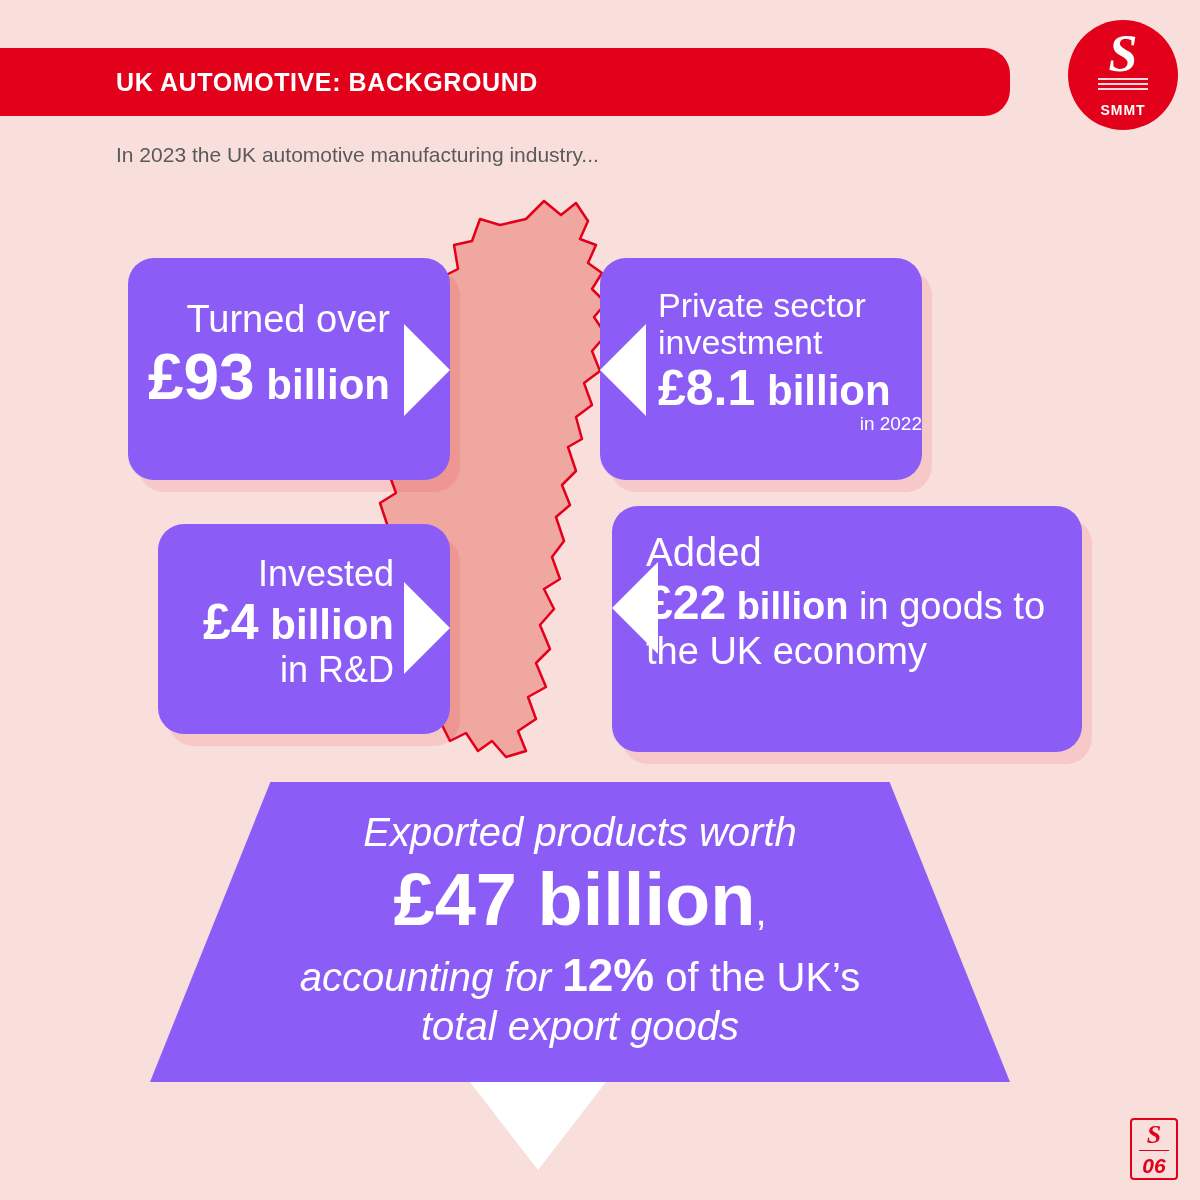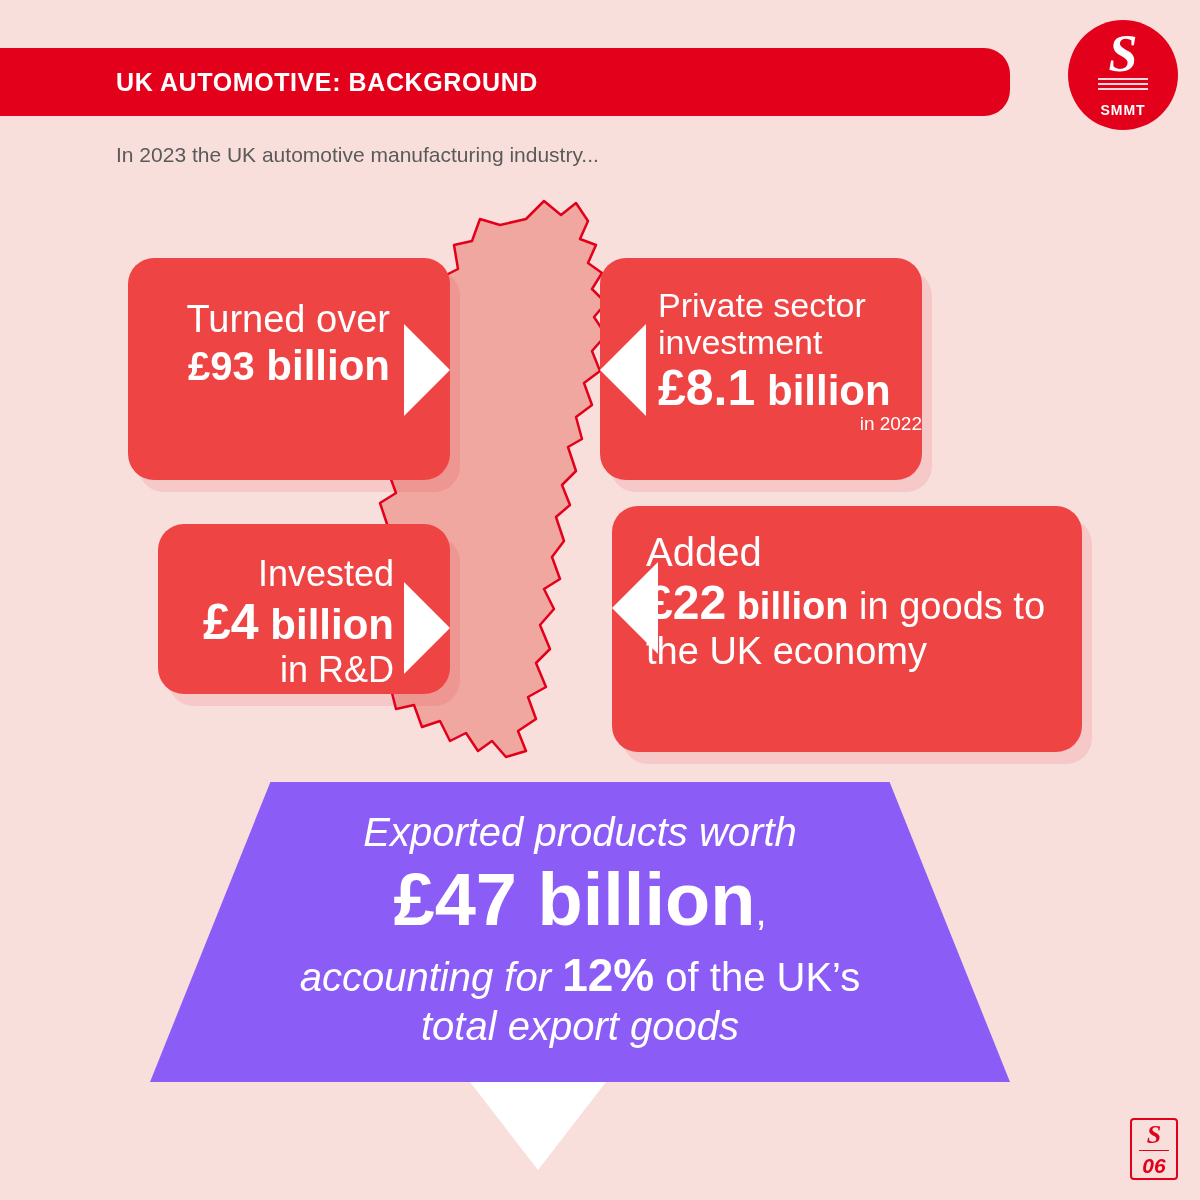--- a/index.html
+++ b/index.html
@@ -106,21 +106,21 @@
     left: 330px;
     top: 185px;
     width: 430px;
     height: 620px;
   }
   .map-layer svg { display: block; }
 
   
   .panel {
     position: absolute;
-    background: #ef4444;
+    background: #8b5cf6;
     color: #ffffff;
     box-sizing: border-box;
     box-shadow: 10px 12px 0 rgba(226, 0, 26, 0.10);
   }
   .panel .line {
     line-height: 1.02;
     white-space: nowrap;
   }
   .thin { font-weight: 400; }
   .bold { font-weight: bold; }
@@ -148,21 +148,21 @@
     top: 258px;
     width: 322px;
     height: 222px;
     border-radius: 26px 26px 26px 26px;
     padding: 42px 0 0 0;
     text-align: right;
   }
   #panel-turnover .pad { padding-right: 60px; }
   #panel-turnover .l1 { font-size: 38px; }
   #panel-turnover .l2 { font-size: 42px; margin-top: 6px; }
-  #panel-turnover .l2 .big { font-size: 40px; }
+  #panel-turnover .l2 .big { font-size: 64px; }
 
   
   #panel-investment {
     left: 600px;
     top: 258px;
     width: 322px;
     height: 222px;
     border-radius: 26px;
     padding: 30px 0 0 0;
     text-align: left;
@@ -172,21 +172,21 @@
   #panel-investment .l2 { font-size: 34px; margin-top: 2px; }
   #panel-investment .l3 { font-size: 42px; margin-top: 4px; }
   #panel-investment .l3 .big { font-size: 50px; text-align: center; }
   #panel-investment .l4 { font-size: 19px; text-align: right; margin-top: 0px; padding-left: 90px;}
 
   
   #panel-rnd {
     left: 158px;
     top: 524px;
     width: 292px;
-    height: 170px;
+    height: 210px;
     border-radius: 26px;
     padding: 32px 0 0 0;
     text-align: right;
   }
   #panel-rnd .pad { padding-right: 56px; }
   #panel-rnd .l1 { font-size: 36px; }
   #panel-rnd .l2 { font-size: 42px; margin-top: 4px; }
   #panel-rnd .l2 .big { font-size: 50px; }
   #panel-rnd .l3 { font-size: 36px; margin-top: 4px; }
 

